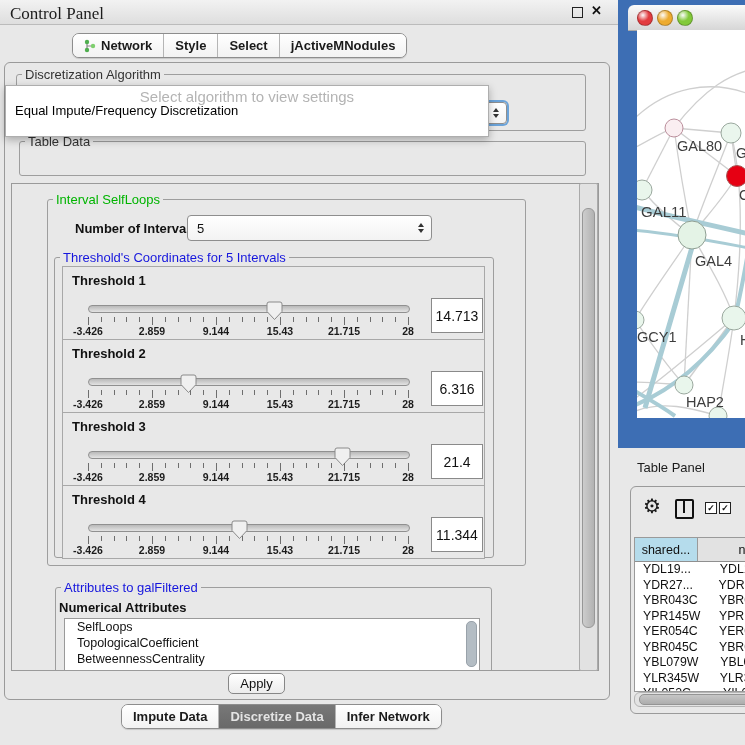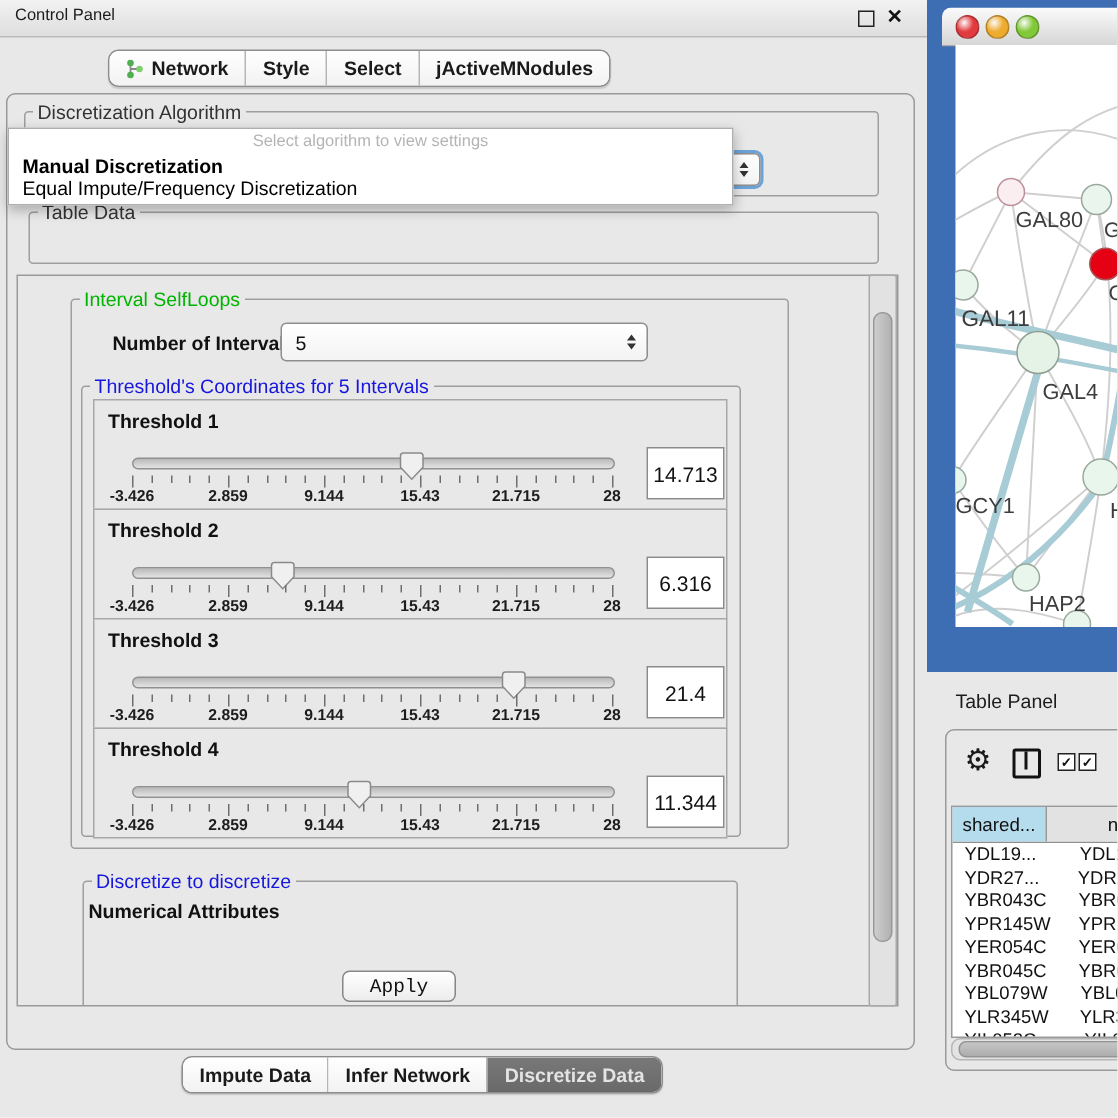--- a/index.html
+++ b/index.html
@@ -2,21 +2,21 @@
 <html style="--frame-blue: #3d6eb4;"><head>
 <meta charset="utf-8">
 <style>
   html,body{margin:0;padding:0;}
   #root{position:relative;width:745px;height:745px;background:#e8e8e8;overflow:hidden;
         font-family:"Liberation Sans",sans-serif;color:#111;}
   .abs{position:absolute;}
   
   .cp-titlebar{position:absolute;left:0;top:0;width:618px;height:24px;
     background:linear-gradient(#f2f2f2,#dedede);border-bottom:1px solid #bbb;}
-  .cp-titlebar .t{position:absolute;left:10px;top:4px;font-size:11px;color:#1c1c1c;}
+  .cp-titlebar .t{position:absolute;left:10px;top:4px;font-size:17px;color:#1c1c1c;font-family:Liberation Serif, serif;}
   .float-btn{position:absolute;left:572px;top:7px;width:9px;height:9px;border:1.5px solid #222;background:transparent;}
   .close-btn{position:absolute;left:591px;top:3px;font-size:13px;font-weight:bold;color:#111;}
   
   .segbar{position:absolute;display:flex;height:23px;border:1px solid #8d8d8d;border-radius:7px;
     overflow:hidden;background:#fff;box-shadow:0 1px 1px rgba(0,0,0,.15);}
   .seg{display:flex;align-items:center;gap:5px;padding:0 11px;font-size:13px;font-weight:600;
     color:#1a1a1a;background:linear-gradient(#ffffff,#f2f2f2);border-right:1px solid #b5b5b5;white-space:nowrap;}
   .seg:last-child{border-right:none;}
   .seg.sel{background:linear-gradient(#787878,#696969);color:#e4e4e4;}
   
@@ -60,21 +60,21 @@
   .attr-list{position:absolute;background:#fff;border:1px solid #9a9a9a;overflow:hidden;}
   .attr-item{font-size:12.5px;padding:1px 0 1px 12px;white-space:nowrap;}
   .mini-scroll{position:absolute;right:2px;top:2px;width:9px;height:44px;border-radius:5px;
     background:#b4bdc4;border:1px solid #99a2aa;}
   
   .btn{position:absolute;font-family:"Liberation Sans",sans-serif;font-size:13px;color:#111;
     background:linear-gradient(#ffffff,#ececec);border:1px solid #878787;border-radius:5px;padding:0;}
   
   .popup{position:absolute;left:5px;top:85px;width:482px;height:50px;background:#fff;
     border:1px solid #aeaeae;box-shadow:0 3px 8px rgba(0,0,0,.28);z-index:30;}
-  .popup-hint{text-align:center;color:#b4b4b4;font-size:11px;padding-top:2px;height:15px;}
+  .popup-hint{text-align:center;color:#b4b4b4;font-size:15px;padding-top:2px;height:15px;}
   .popup-opt{font-size:13px;padding-left:9px;height:15px;line-height:15px;color:#000;}
   
   .net-frame{position:absolute;left:618px;top:0;width:127px;height:448px;background:var(--frame-blue,#3d6eb4);}
   .mac-titlebar{position:absolute;left:10px;top:5px;width:117px;height:25px;border-radius:6px 0 0 0;
     background:linear-gradient(#fbfbfb,#d6d6d6);border-bottom:1px solid #a8a8a8;}
   .light{position:absolute;top:5px;width:14px;height:14px;border-radius:50%;border:1px solid rgba(0,0,0,.25);}
   #netSvg{position:absolute;left:19px;top:30px;background:#fff;}
   
   .tp-title{position:absolute;left:637px;top:460px;font-size:13px;color:#1c1c1c;}
   .tp-box{position:absolute;left:630px;top:486px;width:120px;height:226px;background:#e8e8e8;
@@ -329,48 +329,54 @@
             <span class="tick-lab" style="left: 89px;">2.859</span>
             <span class="tick-lab" style="left: 153px;">9.144</span>
             <span class="tick-lab" style="left: 217px;">15.43</span>
             <span class="tick-lab" style="left: 281px;">21.715</span>
             <span class="tick-lab" style="left: 345px;">28</span>
             <div class="valbox">11.344</div>
           </div>
         </div>
 
       <fieldset class="grp blue" style="left:43px;top:396px;width:435px;height:96px;">
-        <legend>Discretize to discretize</legend>
+        <legend>Attributes to galFiltered</legend>
       </fieldset>
       <span class="lbl bold" style="left:47px;top:416px;">Numerical Attributes</span>
+      <div id="attrList" class="attr-list" style="left:52px;top:434px;width:414px;height:52px;">
+
+      <div class="attr-item">SelfLoops</div>
+          <div class="attr-item">TopologicalCoefficient</div>
+          <div class="attr-item">BetweennessCentrality</div>
+          <div class="mini-scroll"></div>
+        </div>
     </div>
 
     <div class="vscroll" style="left:574px;top:120px;height:486px;">
       <div class="vthumb"></div>
     </div>
 
-    <button class="btn" style="left:223px;top:584px;width:76px;height:21px;font-family:Liberation Mono, monospace;">Apply</button>
+    <button class="btn" style="left:223px;top:610px;width:57px;height:21px;">Apply</button>
   </div>
 
   <div id="bottomTabs" class="segbar" style="left:121px;top:704px;">
       <span class="seg">
         <span>Impute Data</span>
-      </span>
-      <span class="seg">
-        <span>Infer Network</span>
       </span>
       <span class="seg sel">
         <span>Discretize Data</span>
+      </span>
+      <span class="seg">
+        <span>Infer Network</span>
       </span>
     </div>
 
   <div class="popup">
     <div class="popup-hint">Select algorithm to view settings</div>
     <div id="popupOpts">
-        <div class="popup-opt bold">Manual Discretization</div>
         <div class="popup-opt">Equal Impute/Frequency Discretization</div>
       </div>
   </div>
 
   <div class="net-frame">
     <div class="mac-titlebar">
       <span class="light" id="lt1" style="left: 9px; background: radial-gradient(circle at 35% 30%, rgba(255, 255, 255, 0.8) 0%, rgb(226, 59, 63) 45%, rgb(226, 59, 63) 100%);"></span>
       <span class="light" id="lt2" style="left: 29px; background: radial-gradient(circle at 35% 30%, rgba(255, 255, 255, 0.8) 0%, rgb(237, 171, 47) 45%, rgb(237, 171, 47) 100%);"></span>
       <span class="light" id="lt3" style="left: 49px; background: radial-gradient(circle at 35% 30%, rgba(255, 255, 255, 0.8) 0%, rgb(130, 201, 57) 45%, rgb(130, 201, 57) 100%);"></span>
     </div>

